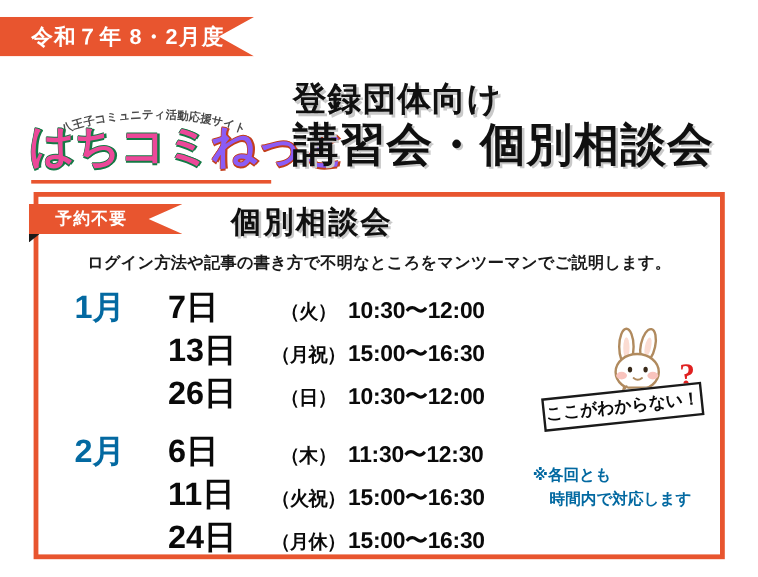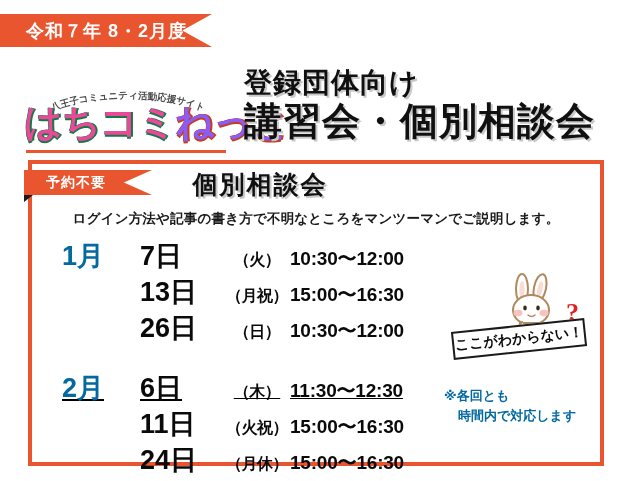--- a/index.html
+++ b/index.html
@@ -197,21 +197,21 @@
     left: 62px;
     top: 238px;
     width: 400px;
   }
   .sched-row {
     display: flex;
     align-items: baseline;
     height: 36px;
     white-space: nowrap;
   }
-  .sched-row.gap-top { margin-top: 24px; text-decoration: underline; }
+  .sched-row.gap-top { margin-top: 12px; }
   .sched-month {
     width: 78px;
     font-size: 27px;
     font-weight: bold;
     color: #0369a1;
     text-align: left;
     letter-spacing: 0px;
   }
   .sched-day {
     width: 86px;

